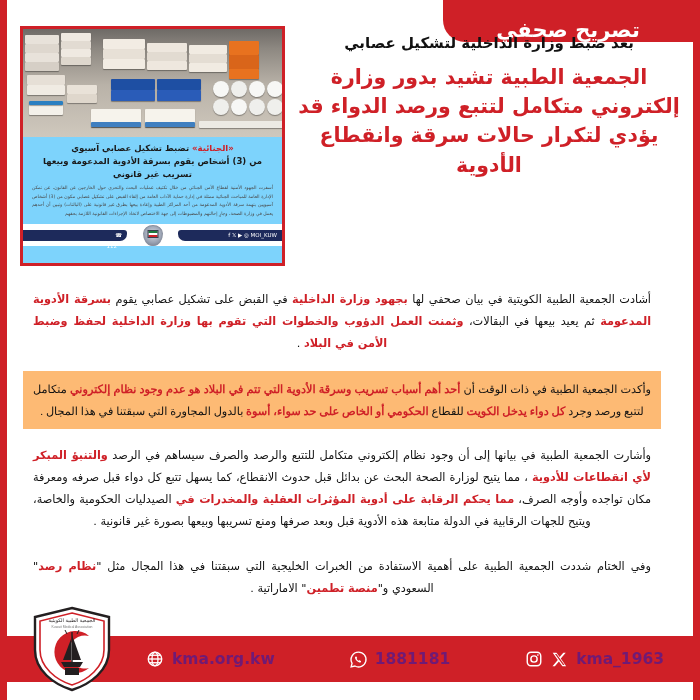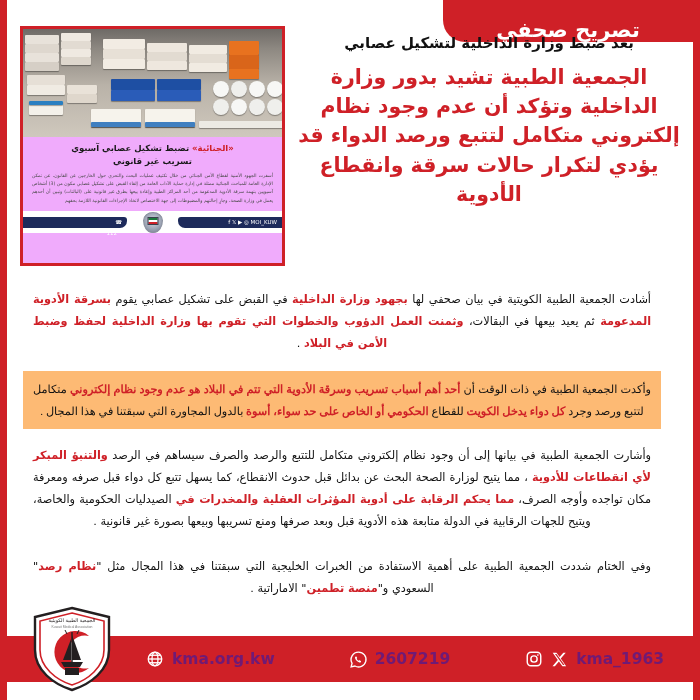--- a/index.html
+++ b/index.html
@@ -51,21 +51,21 @@
     height: 250px;
   }
 
   
   .clipping {
     position: absolute;
     left: 13px;
     top: 0;
     width: 265px;
     height: 240px;
-    background: #f0abfc;
+    background: #7dd3fc;
     border: 3px solid #cf2027;
     overflow: hidden;
   }
   .clip-photo {
     position: relative;
     width: 100%;
     height: 108px;
     background:
       linear-gradient(180deg, #6e6a66 0%, #8d8881 18%, #b9b2a8 52%, #cfc8bd 100%);
     overflow: hidden;
@@ -287,20 +287,21 @@
         <div class="box" style="left:244px;top:52px; width:16px; height:16px; background:#f7f7f5; border-radius:50%;"></div>
         <div class="box" style="left:244px;top:70px; width:16px; height:16px; background:#efefec; border-radius:50%;"></div>
 
         <div class="box" style="left:176px;top:92px; width:84px; height:7px;  background:#eceae4;"></div>
       </div>
 
       <div class="clip-caption">
         <div>
           <span class="hl">«الجنائية»</span><span> تضبط تشكيل عصابي آسيوي</span>
         </div>
+        <div>من (3) أشخاص يقوم بسرقة الأدوية المدعومة وبيعها</div>
         <div>تسريب غير قانوني</div>
       </div>
 
       <div class="clip-body">أسفرت الجهود الأمنية لقطاع الأمن الجنائي من خلال تكثيف عمليات البحث والتحري حول الخارجين عن القانون، عن تمكن الإدارة العامة للمباحث الجنائية ممثلة في إدارة حماية الآداب العامة من إلقاء القبض على تشكيل عصابي مكون من (3) أشخاص آسيويين بتهمة سرقة الأدوية المدعومة من أحد المراكز الطبية وإعادة بيعها بطرق غير قانونية على (البالتات) وتبين أن أحدهم يعمل في وزارة الصحة، وجارٍ إحالتهم والمضبوطات إلى جهة الاختصاص لاتخاذ الإجراءات القانونية اللازمة بحقهم</div>
 
       <div class="clip-footer">
         <div class="clip-bar rightb">
           <span>f 𝕏 ▶ ◎ MOI_KUW</span>
         </div>
         <div class="clip-badge"></div>
@@ -309,21 +310,20 @@
         </div>
       </div>
     </div>
 
     <div class="headline-block">
       <div class="kicker">
         <div>بعد ضبط وزارة الداخلية لتشكيل عصابي</div>
       </div>
       <div class="headline">
         <div>الجمعية الطبية تشيد بدور وزارة</div>
-        <div>الداخلية وتؤكد أن عدم وجود نظام</div>
         <div>إلكتروني متكامل لتتبع ورصد الدواء قد</div>
         <div>يؤدي لتكرار حالات سرقة وانقطاع الأدوية</div>
       </div>
     </div>
   </div>
 
   <div class="body-wrap">
     <div class="para"><span class="b">أشادت الجمعية الطبية الكويتية في بيان صحفي لها </span><span class="r">بجهود وزارة الداخلية</span><span class="b"> في القبض على تشكيل عصابي يقوم </span><span class="r">بسرقة الأدوية المدعومة</span><span class="b"> ثم يعيد بيعها في البقالات، </span><span class="r">وثمنت العمل الدؤوب والخطوات التي تقوم بها وزارة الداخلية لحفظ وضبط الأمن في البلاد</span><span class="b"> .</span></div>
     <div class="gap"></div>
     <div class="para shaded"><span class="b">وأكدت الجمعية الطبية في ذات الوقت أن </span><span class="r">أحد أهم أسباب تسريب وسرقة الأدوية التي تتم في البلاد هو عدم وجود نظام إلكتروني</span><span class="b"> متكامل لتتبع ورصد وجرد </span><span class="r">كل دواء يدخل الكويت</span><span class="b"> للقطاع </span><span class="r">الحكومي أو الخاص على حد سواء، أسوة</span><span class="b"> بالدول المجاورة التي سبقتنا في هذا المجال .</span></div>
@@ -349,21 +349,21 @@
       <span>kma.org.kw</span>
     </div>
 
     <div class="f-item">
       <span class="f-icon">
         <svg viewBox="0 0 24 24" width="19" height="19" fill="none" stroke="#ffffff" stroke-width="1.7">
           <path d="M12 2.6a9.4 9.4 0 0 0-8.1 14.1L2.7 21.4l4.8-1.2A9.4 9.4 0 1 0 12 2.6z"></path>
           <path d="M8.6 8.1c.3-.1.7 0 .9.4l.7 1.3c.1.3.1.6-.1.8l-.5.5c.6 1.2 1.5 2 2.6 2.6l.5-.5c.2-.2.5-.3.8-.1l1.3.7c.4.2.5.6.4.9-.3.8-1.2 1.3-2 1.1-2.6-.6-5-3-5.6-5.6-.2-.9.3-1.8 1-2.1z" fill="#ffffff" stroke="none"></path>
         </svg>
       </span>
-      <span>2607219</span>
+      <span>1881181</span>
     </div>
 
     <div class="f-item">
       <span class="f-icon">
         <svg viewBox="0 0 24 24" width="18" height="18" fill="none" stroke="#ffffff" stroke-width="1.9">
           <rect x="3" y="3" width="18" height="18" rx="5"></rect>
           <circle cx="12" cy="12" r="4.2"></circle>
           <circle cx="17.2" cy="6.8" r="1.1" fill="#ffffff" stroke="none"></circle>
         </svg>
       </span>

